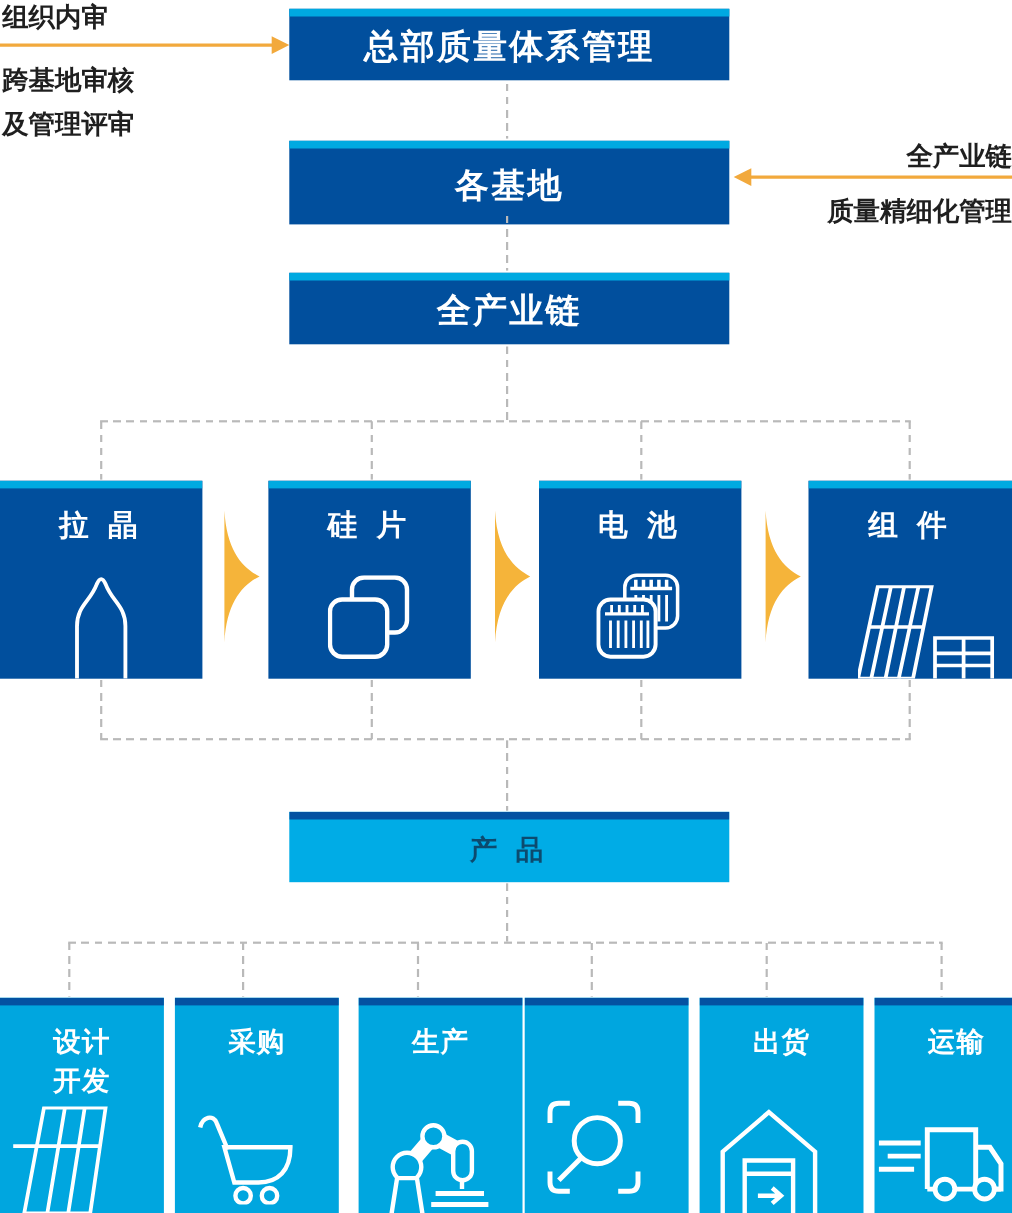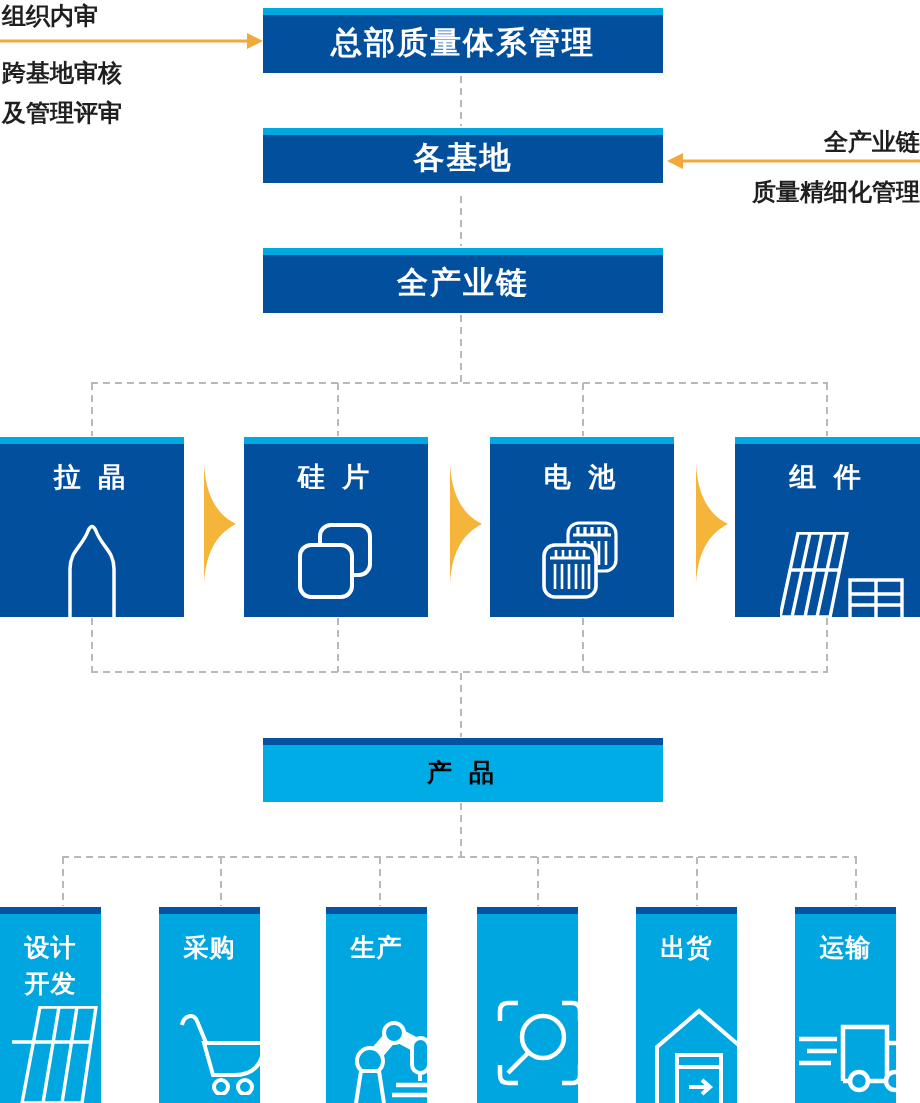--- a/index.html
+++ b/index.html
@@ -34,25 +34,25 @@
     color:#fff;font-weight:bold;font-size:27px;letter-spacing:5px;white-space:pre;
   }
   
   .productbox{
     position:absolute;left:263px;top:738px;width:400px;height:64px;
     background:var(--product-cyan);overflow:hidden;
   }
   .productbox .bar{position:absolute;top:0;left:0;right:0;height:7px;background:var(--bar-dark);}
   .productbox .lbl{
     position:absolute;top:0;left:0;right:0;bottom:0;display:flex;align-items:center;justify-content:center;
-    color:#000000;font-weight:bold;font-size:25px;letter-spacing:5px;margin-top:5px;white-space:pre;
+    color:#0c4a6e;font-weight:bold;font-size:25px;letter-spacing:5px;margin-top:5px;white-space:pre;
   }
   
   .procbox{
-    position:absolute;top:907px;width:101px;height:196px;box-sizing:border-box;
+    position:absolute;top:907px;width:149px;height:196px;box-sizing:border-box;
     background:var(--bottom-cyan);overflow:hidden;
   }
   .procbox .bar{position:absolute;top:0;left:0;right:0;height:7px;background:var(--bar-dark);}
   .procbox .lbl{
     position:absolute;top:22px;left:0;right:0;text-align:center;
     color:#fff;font-weight:bold;font-size:25px;letter-spacing:1px;line-height:36px;white-space:pre-line;
   }
   
   .anno{
     position:absolute;color:var(--text-dark);font-weight:bold;font-size:24px;white-space:nowrap;
@@ -83,21 +83,21 @@
   <svg class="icon" style="left:666px;top:151px;" width="254" height="20" viewBox="0 0 254 20">
     <line x1="254" y1="10" x2="14" y2="10" stroke="var(--arrow-yellow)" stroke-width="3"></line>
     <polygon points="17,2 1,10 17,18" fill="var(--arrow-yellow)"></polygon>
   </svg>
   <div class="anno right" style="right:0px;top:176px;">质量精细化管理</div>
 
   <div class="node" style="left:263px;top:8px;width:400px;height:65px;">
     <div class="bar"></div>
     <div class="lbl">总部质量体系管理</div>
   </div>
-  <div class="node" style="left:263px;top:128px;width:400px;height:55px;">
+  <div class="node" style="left:263px;top:128px;width:400px;height:76px;">
     <div class="bar"></div>
     <div class="lbl">各基地</div>
   </div>
   <div class="node" style="left:263px;top:248px;width:400px;height:65px;">
     <div class="bar"></div>
     <div class="lbl">全产业链</div>
   </div>
 
   <div class="dash-v" style="left:460px;top:76px;height:50px;"></div>
   <div class="dash-v" style="left:460px;top:196px;height:50px;"></div>

